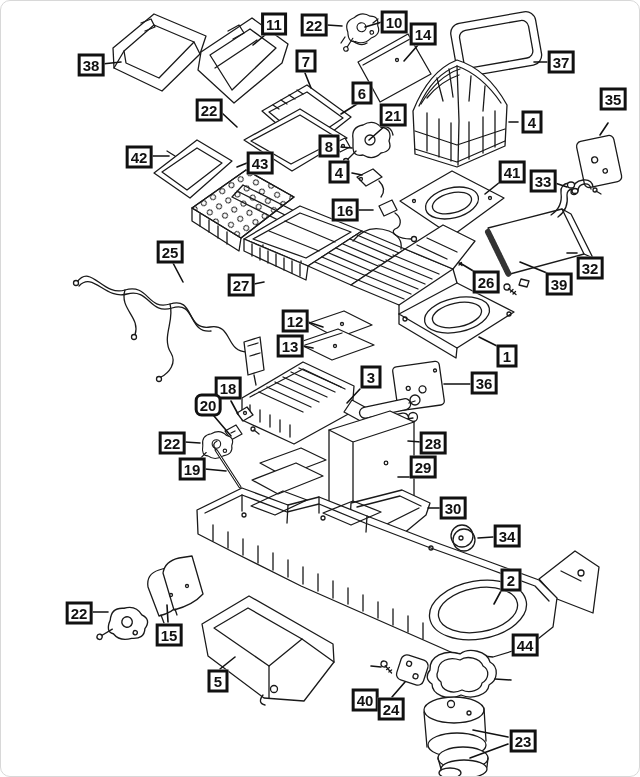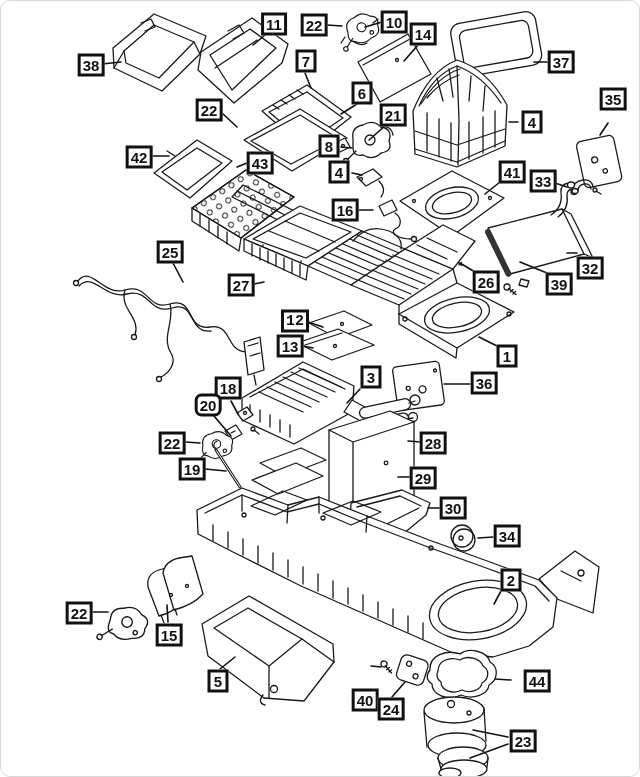--- a/index.html
+++ b/index.html
@@ -397,36 +397,36 @@
       <div class="part-label" style="left: 511px; top: 171px;">41</div>
       <div class="part-label" style="left: 542px; top: 180px;">33</div>
       <div class="part-label" style="left: 338px; top: 171px;">4</div>
       <div class="part-label" style="left: 259px; top: 162px;">43</div>
       <div class="part-label" style="left: 344px; top: 209px; text-align: center;">16</div>
       <div class="part-label" style="left: 169px; top: 251px;">25</div>
       <div class="part-label" style="left: 589px; top: 252px; margin-top: 15px;">32</div>
       <div class="part-label" style="left: 240px; top: 284px;">27</div>
       <div class="part-label" style="left: 558px; top: 283px;">39</div>
       <div class="part-label" style="left: 485px; top: 281px; text-align: center;">26</div>
-      <div class="part-label" style="left: 294px; top: 320px; font-family: Liberation Mono, monospace;">12</div>
+      <div class="part-label" style="left: 294px; top: 320px;">12</div>
       <div class="part-label" style="left: 289px; top: 345px;">13</div>
       <div class="part-label" style="left: 506px; top: 355px;">1</div>
       <div class="part-label" style="left: 483px; top: 382px;">36</div>
       <div class="part-label" style="left: 370px; top: 376px;">3</div>
       <div class="part-label" style="left: 227px; top: 387px;">18</div>
       <div class="part-label" style="left: 207px; top: 404px; border-radius: 7px;">20</div>
       <div class="part-label" style="left: 171px; top: 442px;">22</div>
       <div class="part-label" style="left: 191px; top: 468px;">19</div>
       <div class="part-label" style="left: 432px; top: 442px;">28</div>
-      <div class="part-label" style="left: 422px; top: 477px;">29</div>
+      <div class="part-label" style="left: 422px; top: 466px;">29</div>
       <div class="part-label" style="left: 452px; top: 507px;">30</div>
       <div class="part-label" style="left: 506px; top: 535px;">34</div>
       <div class="part-label" style="left: 510px; top: 579px;">2</div>
       <div class="part-label" style="left: 78px; top: 612px;">22</div>
       <div class="part-label" style="left: 168px; top: 634px;">15</div>
       <div class="part-label" style="left: 217px; top: 680px;">5</div>
       <div class="part-label" style="left: 364px; top: 665px; margin-top: 34px;">40</div>
-      <div class="part-label" style="left: 524px; top: 680px; margin-left: 12px;">44</div>
+      <div class="part-label" style="left: 524px; top: 644px;">44</div>
       <div class="part-label" style="left: 390px; top: 708px;">24</div>
       <div class="part-label" style="left: 522px; top: 740px;">23</div>
     </div>
 
 </div>
 
 </body></html>

